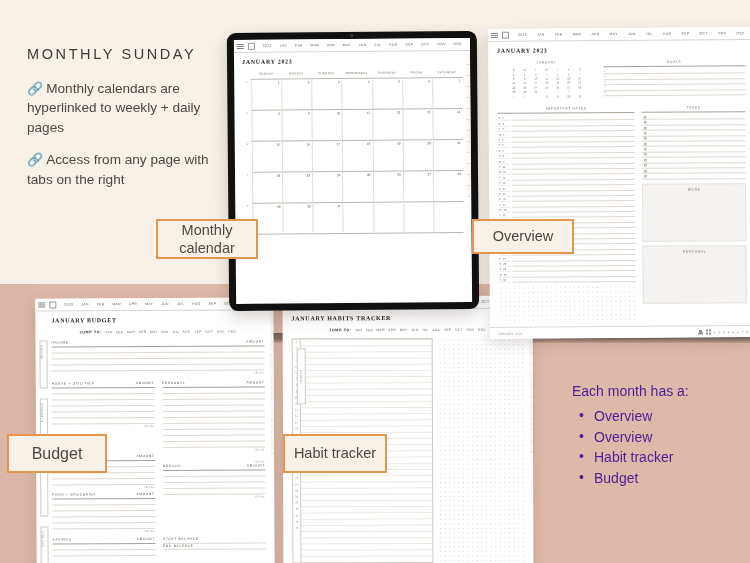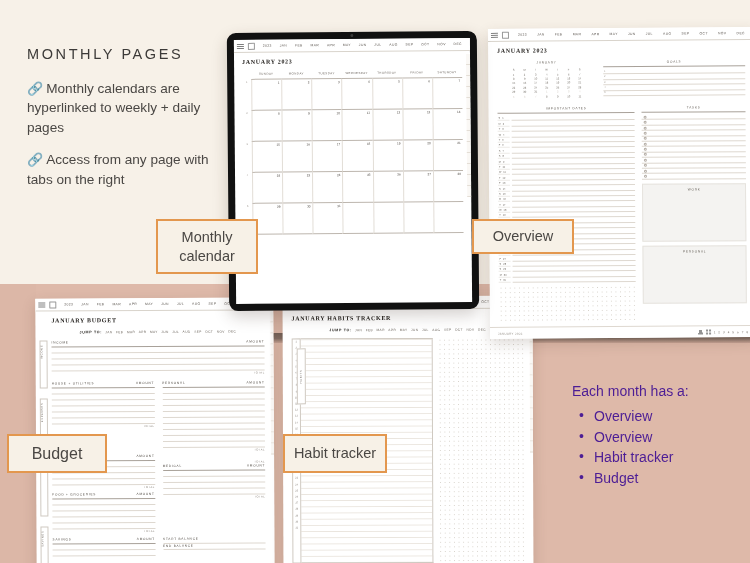--- a/index.html
+++ b/index.html
@@ -41,21 +41,21 @@
     margin-bottom: 13px; font-weight: 300;
   }
   .lnk { display: inline-block; margin-right: 3px; font-size: 13px; color: #4a4744; }
 
   
   .chip {
     position: absolute; background: #f7f1e7; border: 2.3px solid #e3974e;
     color: #4a4744; display: flex; align-items: center; justify-content: center;
     text-align: center; line-height: 1.25; z-index: 60;
   }
-  .chip-monthly { left: 156px; top: 219px; width: 102px; height: 55px; font-size: 14.5px; }
+  .chip-monthly { left: 156px; top: 219px; width: 102px; height: 40px; font-size: 14.5px; }
   .chip-overview { left: 472px; top: 219px; width: 102px; height: 35px; font-size: 14.5px; }
   .chip-budget { left: 7px; top: 434px; width: 100px; height: 39px; font-size: 16px; }
   .chip-habit { left: 283px; top: 434px; width: 104px; height: 39px; font-size: 14.5px; }
 
   
   .right-copy { position: absolute; left: 556px; top: 383px; width: 190px; color: #4c1d95; margin-left: 16px; }
   .right-copy .lead { font-size: 14px; margin-bottom: 7px; font-weight: 300; }
   .right-copy ul { list-style: none; }
   .right-copy li {
     font-size: 14px; line-height: 1.48; padding-left: 22px; position: relative; font-weight: 300;
@@ -265,21 +265,21 @@
 </head>
 <body>
 
 <div class="stage">
 
   <div class="bg-top"></div>
   <div class="bg-bottom"></div>
   <div class="bg-left-strip"></div>
 
   <div class="copy">
-    <h1>MONTHLY PAGES</h1>
+    <h1>MONTHLY SUNDAY</h1>
     <p>
       <span class="lnk">🔗</span><span>Monthly calendars are hyperlinked to weekly + daily pages</span>
     </p>
     <p>
       <span class="lnk">🔗</span><span>Access from any page with tabs on the right</span>
     </p>
   </div>
 
   <div class="tablet">
     <div class="tablet-screen">

